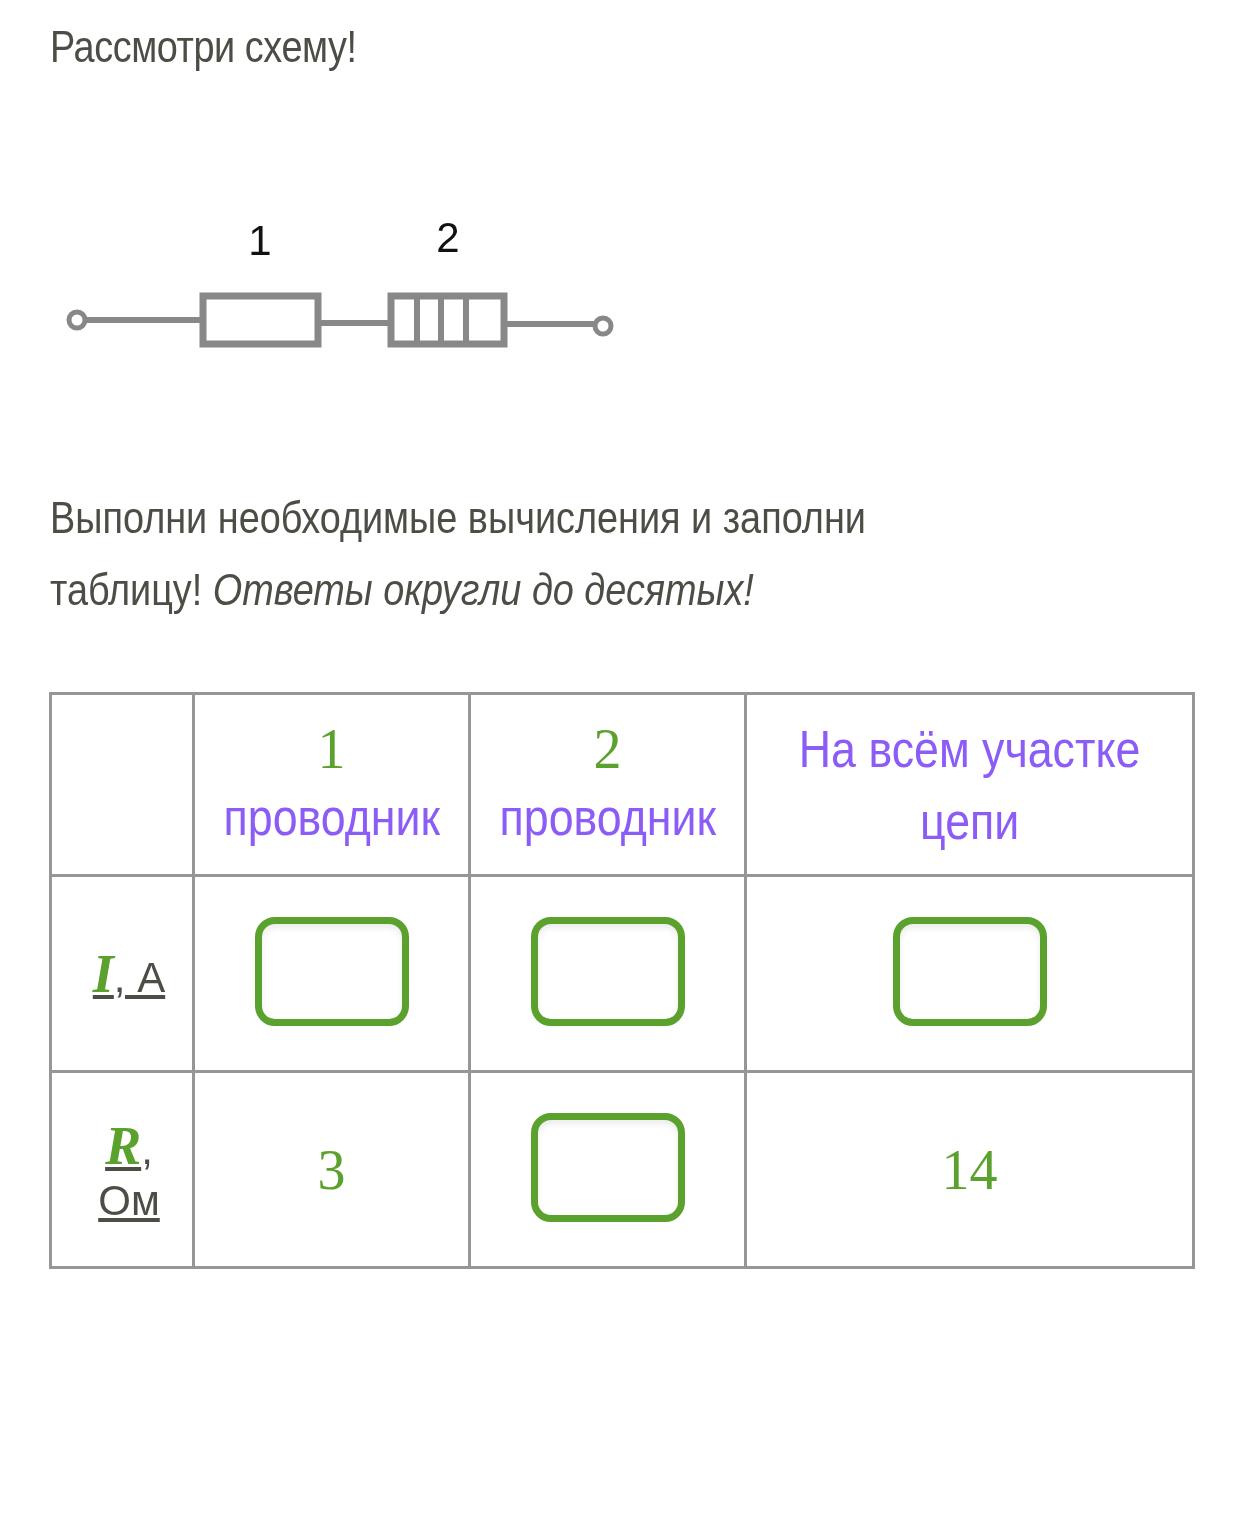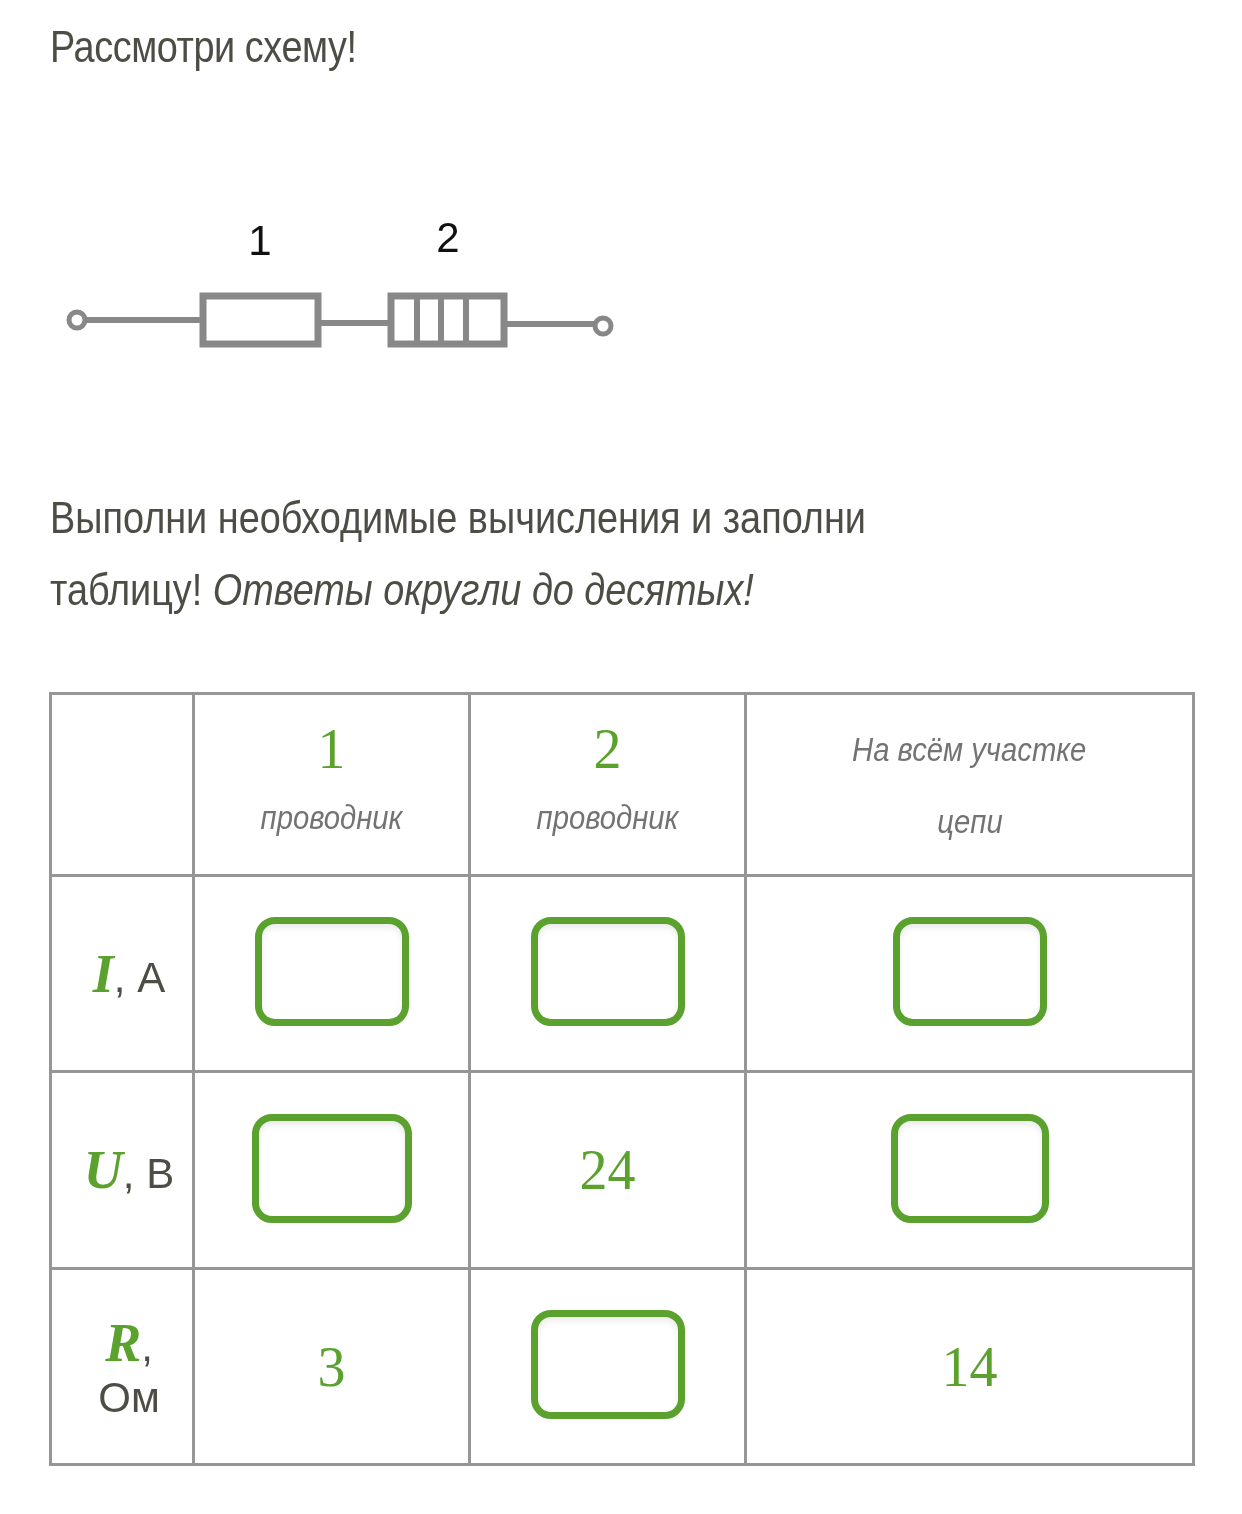--- a/index.html
+++ b/index.html
@@ -5,23 +5,23 @@
   html, body { margin:0; padding:0; background:#ffffff; }
   body { width:1242px; height:1514px; position:relative; overflow:hidden;
          font-family:"Liberation Sans", "DejaVu Sans", sans-serif; color:#4d4d45; }
   .p1 { position:absolute; left:50px; top:22px; font-size:44px; letter-spacing:-0.5px; transform:scaleX(0.86); transform-origin:left top; white-space:nowrap; }
   .schem { position:absolute; left:55px; top:200px; width:580px; height:170px; }
   .p2 { position:absolute; left:50px; top:482px; font-size:44px; line-height:72px; transform:scaleX(0.86); transform-origin:left top; white-space:nowrap; }
   .p2 i { font-style:italic; }
   table.t { position:absolute; left:49px; top:692px; border-collapse:collapse; }
   table.t td { border:3px solid #969696; text-align:center; vertical-align:middle; padding:0; }
   .num { font-family:"Liberation Serif", "DejaVu Serif", serif; color:#5aa12e; font-size:56px; }
-  .hd { font-size:34px; line-height:72px; color:#737373;font-style:italic; }
+  .hd { font-size:52px; line-height:72px; color:#8b5cf6; }
   .hd .c { display:inline-block; transform:scaleX(0.86); white-space:nowrap; }
-  .rowlbl { text-align:left; padding-left:14px !important; font-size:42px; color:#4d4d45; }
+  .rowlbl { text-align:left; padding-left:14px !important; font-size:42px; color:#4d4d45;text-decoration:underline; }
   .sym { font-family:"Liberation Serif", "DejaVu Serif", serif; font-style:italic; font-weight:bold; color:#5aa12e; font-size:54px; }
   .inp { display:inline-block; width:140px; height:95px; border:7px solid #5aa12e; border-radius:20px; background:#fff; box-shadow: inset 0 4px 6px rgba(0,0,0,0.08); }
 </style>
 </head>
 <body>
 
 <div class="p1">Рассмотри схему!</div>
 
 <svg class="schem" viewBox="0 0 580 170">
   <text x="205" y="55" font-family="Liberation Sans, sans-serif" font-size="42" fill="#111" text-anchor="middle">1</text>
@@ -59,26 +59,20 @@
       <div class="hd"><span class="c">На всём участке</span></div>
       <div class="hd"><span class="c">цепи</span></div>
     </td>
   </tr>
   <tr style="height:196px">
     <td class="rowlbl"><span class="sym">I</span><span>, А</span></td>
     <td><span class="inp"></span></td>
     <td><span class="inp"></span></td>
     <td><span class="inp"></span></td>
   </tr>
-  <tr style="height:197px">
-    <td class="rowlbl"><span class="sym">U</span><span>, В</span></td>
-    <td><span class="inp" style="width:146px"></span></td>
-    <td class="num">24</td>
-    <td><span class="inp" style="width:144px"></span></td>
-  </tr>
   <tr style="height:196px">
     <td class="rowlbl"><span class="sym">R</span><span>,</span><br><span>Ом</span></td>
     <td class="num">3</td>
     <td><span class="inp"></span></td>
     <td class="num">14</td>
   </tr>
 </tbody>
   </table>
 
 </body></html>

